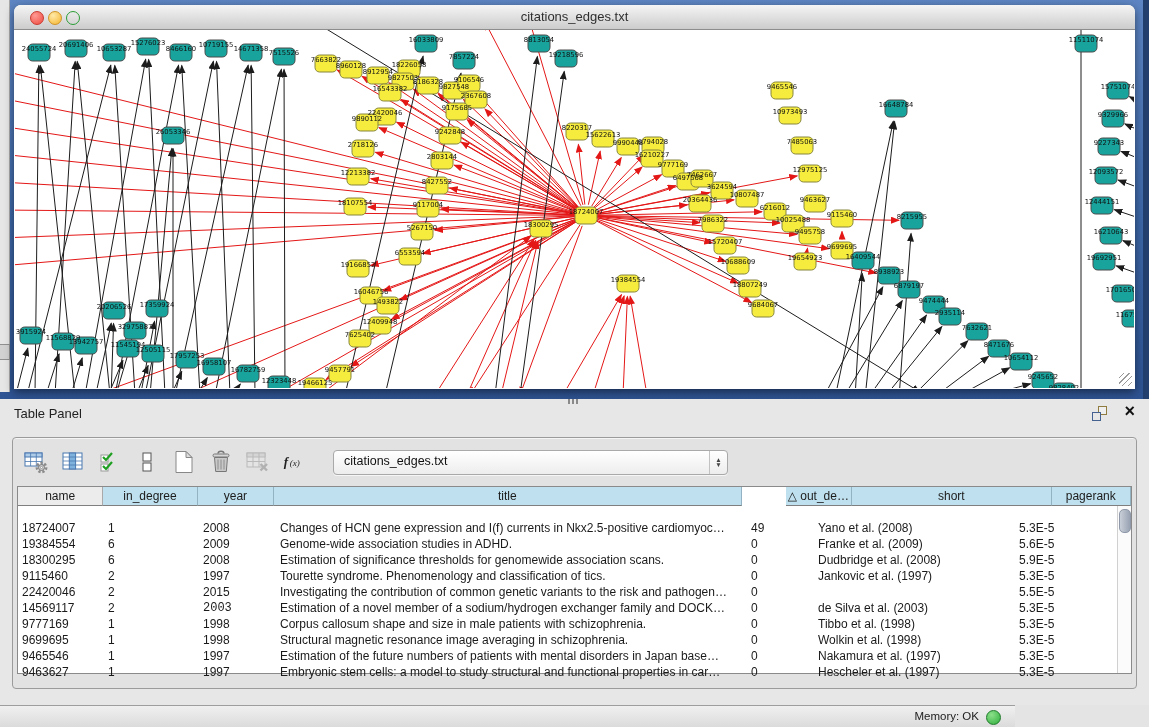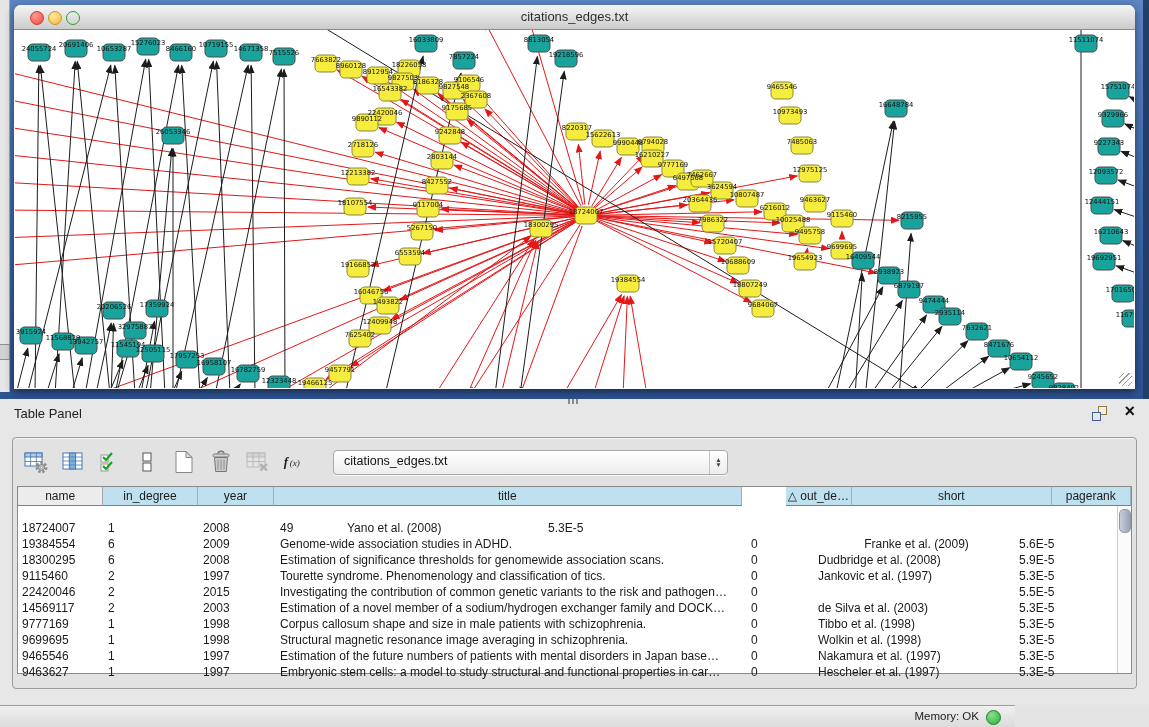--- a/index.html
+++ b/index.html
@@ -557,31 +557,32 @@
           <div class="th" style="width: 67px; margin-left: 44px;">△ out_de…</div>
           <div class="th" style="width: 201px;">short</div>
           <div class="th" style="width: 80px;">pagerank</div>
           <div class="th" style="flex: 1 1 0%; background: rgb(255, 255, 255); border-right: none;"></div>
         </div>
       <div class="tbody" id="tbody">
           <div class="tr">
             <div class="td" style="width: 86px;">18724007</div>
             <div class="td" style="width: 95px;">1</div>
             <div class="td" style="width: 77px;">2008</div>
+            <div class="td" style="width: 471px;">Changes of HCN gene expression and I(f) currents in Nkx2.5-positive cardiomyoc…</div>
             <div class="td" style="width: 67px;">49</div>
             <div class="td" style="width: 201px;">Yano et al. (2008)</div>
             <div class="td" style="width: 80px;">5.3E-5</div>
           </div>
           <div class="tr">
             <div class="td" style="width: 86px;">19384554</div>
             <div class="td" style="width: 95px;">6</div>
             <div class="td" style="width: 77px;">2009</div>
             <div class="td" style="width: 471px;">Genome-wide association studies in ADHD.</div>
             <div class="td" style="width: 67px;">0</div>
-            <div class="td" style="width: 201px; text-align: center;">Franke et al. (2009)</div>
+            <div class="td" style="width: 201px;">Franke et al. (2009)</div>
             <div class="td" style="width: 80px;">5.6E-5</div>
           </div>
           <div class="tr">
             <div class="td" style="width: 86px;">18300295</div>
             <div class="td" style="width: 95px;">6</div>
             <div class="td" style="width: 77px;">2008</div>
             <div class="td" style="width: 471px;">Estimation of significance thresholds for genomewide association scans.</div>
             <div class="td" style="width: 67px;">0</div>
             <div class="td" style="width: 201px;">Dudbridge et al. (2008)</div>
             <div class="td" style="width: 80px;">5.9E-5</div>
@@ -600,21 +601,21 @@
             <div class="td" style="width: 95px;">2</div>
             <div class="td" style="width: 77px;">2015</div>
             <div class="td" style="width: 471px;">Investigating the contribution of common genetic variants to the risk and pathogen…</div>
             <div class="td" style="width: 67px;">0</div>
             <div class="td" style="width: 201px; margin-top: 40px;">Stergiakouli et al. (2012)</div>
             <div class="td" style="width: 80px;">5.5E-5</div>
           </div>
           <div class="tr">
             <div class="td" style="width: 86px;">14569117</div>
             <div class="td" style="width: 95px;">2</div>
-            <div class="td" style="width: 77px;">2003</div>
+            <div class="td" style="width: 77px; font-family: Liberation Mono, monospace;">2003</div>
             <div class="td" style="width: 471px;">Estimation of a novel member of a sodium/hydrogen exchanger family and DOCK…</div>
             <div class="td" style="width: 67px;">0</div>
             <div class="td" style="width: 201px;">de Silva et al. (2003)</div>
             <div class="td" style="width: 80px;">5.3E-5</div>
           </div>
           <div class="tr">
             <div class="td" style="width: 86px;">9777169</div>
             <div class="td" style="width: 95px;">1</div>
             <div class="td" style="width: 77px;">1998</div>
             <div class="td" style="width: 471px;">Corpus callosum shape and size in male patients with schizophrenia.</div>

